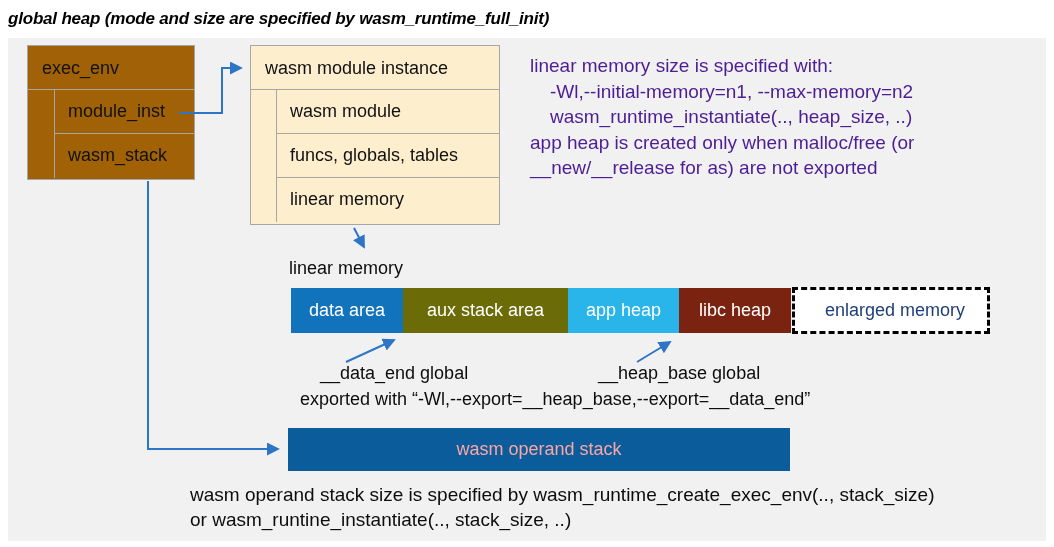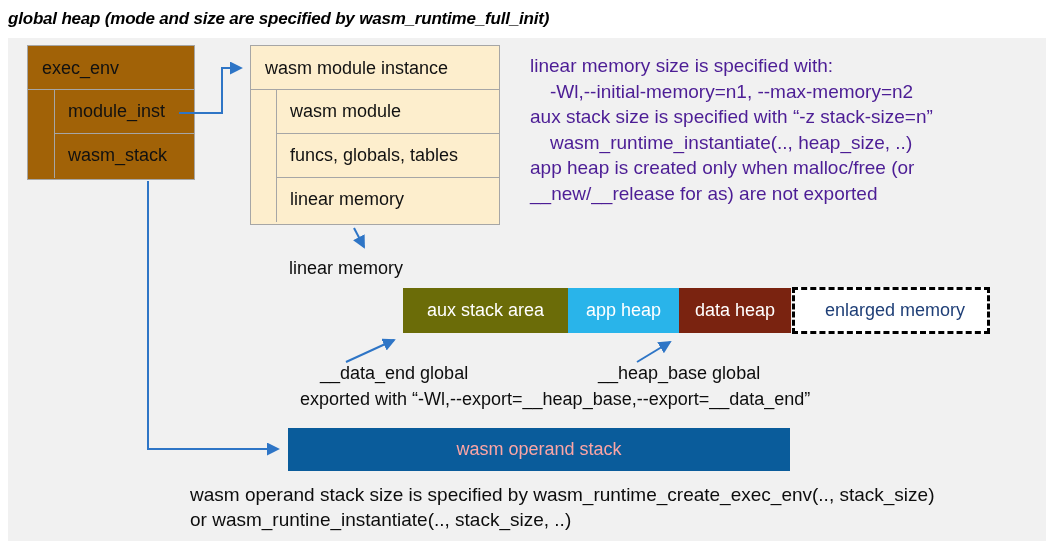--- a/index.html
+++ b/index.html
@@ -63,30 +63,30 @@
   <div class="structbox cream mod-inst">
     <div class="hdr">wasm module instance</div>
     <div class="row mid">wasm module</div>
     <div class="row mid">funcs, globals, tables</div>
     <div class="row">linear memory</div>
   </div>
 
   <div class="notes-right">
     <div class="line">linear memory size is specified with:</div>
     <div class="line indent">-Wl,--initial-memory=n1, --max-memory=n2</div>
-    <div class="line">aux stack size is specified with “-z stack-size=n”</div>
     <div class="line indent">wasm_runtime_instantiate(.., heap_size, ..)</div>
     <div class="line">app heap is created only when malloc/free (or</div>
     <div class="line">__new/__release for as) are not exported</div>
   </div>
 
   <div class="lm-label">linear memory</div>
+  <div class="seg seg-data" style="background: rgb(17, 115, 187);">data area</div>
   <div class="seg seg-aux" style="background: rgb(107, 108, 8);">aux stack area</div>
   <div class="seg seg-appheap" style="background: rgb(41, 180, 234);">app heap</div>
-  <div class="seg seg-libc" style="background: rgb(122, 35, 16);">data heap</div>
+  <div class="seg seg-libc" style="background: rgb(122, 35, 16);">libc heap</div>
   <div class="seg seg-enlarged">enlarged memory</div>
 
   <div class="ann ann-dataend">__data_end global</div>
   <div class="ann ann-heapbase">__heap_base global</div>
   <div class="ann ann-exported">exported with “-Wl,--export=__heap_base,--export=__data_end”</div>
 
   <div class="opstack" style="background: rgb(10, 92, 155);">wasm operand stack</div>
 
   <div class="notes-bottom">
     <div class="line">wasm operand stack size is specified by wasm_runtime_create_exec_env(.., stack_size)</div>

